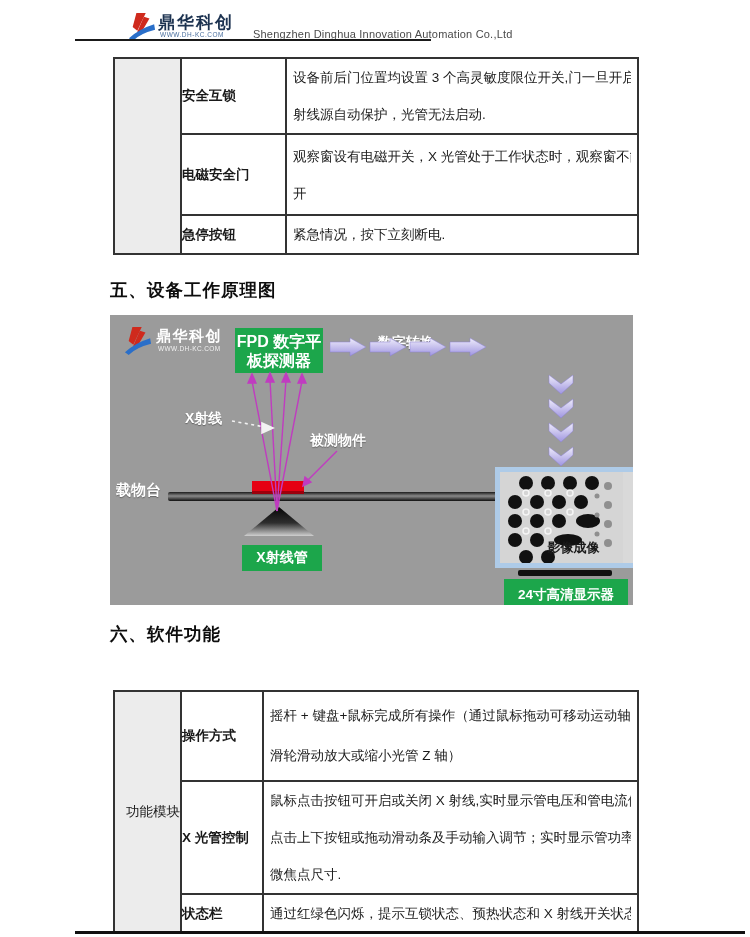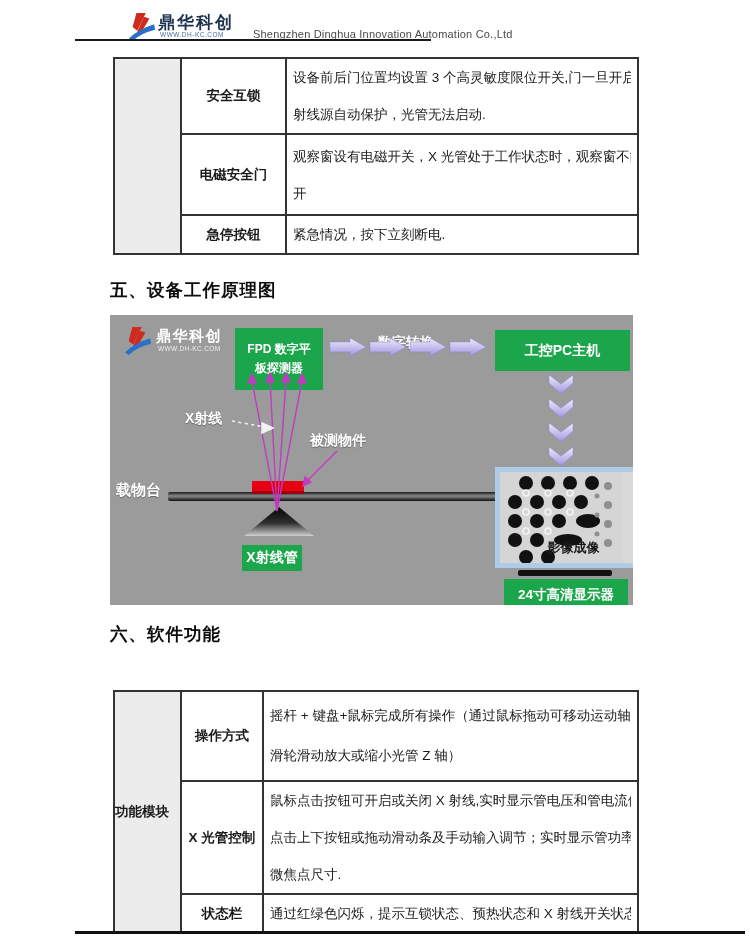--- a/index.html
+++ b/index.html
@@ -12,25 +12,25 @@
   .logo-url  { position:absolute; left:160px; top:31px; font-size:6.5px; color:#4a6f9e; letter-spacing:.5px; }
   .company-cn { position:absolute; left:252px; top:11px; font-size:14px; font-weight:bold; color:#9e3b33; letter-spacing:2.5px; }
   .company-en { position:absolute; left:253px; top:28px; font-size:11px; color:#4a4a4a; letter-spacing:.2px; }
   .header-rule { position:absolute; left:75px; top:39px; width:356px; height:2px; background:#1a1a1a; }
   .tagline { position:absolute; right:5px; top:30px; font-family:"Liberation Serif", serif; font-size:13px; color:#1a1a1a; border-bottom:2px solid #1a1a1a; padding:0 2px 3px 6px; letter-spacing:.5px; }
 
   
   table.doc { position:absolute; left:113px; border-collapse:collapse; table-layout:fixed; width:524px; font-size:13.5px; color:#1a1a1a; }
   table.doc td { border:2px solid #333; vertical-align:middle; }
   td.graycell { background:#ececec; }
-  td.labelcell { text-align:center; font-weight:600; }
+  td.labelcell { font-weight:600; }
   td.bodycell { padding:0 6px; }
   .ln { line-height:37px; white-space:nowrap; overflow:hidden; }
   .ln.c { }
-  .module-label { text-align:left; font-weight:bold; }
+  .module-label { text-align:right; font-weight:normal; }
 
   
   .sec-title { position:absolute; left:110px; font-size:17.5px; font-weight:bold; color:#0d0d0d; letter-spacing:1px; }
 
   
   .diagram { position:absolute; left:110px; top:315px; width:523px; height:290px; background:#9b9b9b; overflow:hidden; }
   .gbox { position:absolute; background:#1ca64b; color:#fff; font-weight:bold; display:flex; flex-direction:column; align-items:center; justify-content:center; text-align:center; }
   .d-label { position:absolute; color:#fff; font-weight:bold; font-size:14px; text-shadow:0 1px 1px rgba(0,0,0,.35); white-space:nowrap; }
   .d-logo-text { position:absolute; left:46px; top:12px; font-size:15px; font-weight:bold; color:#fff; letter-spacing:1.5px; }
   .d-logo-url  { position:absolute; left:48px; top:30px; font-size:6.5px; color:#f0f0f0; letter-spacing:.4px; }
@@ -95,44 +95,41 @@
   <div class="diagram">
 
     <svg style="position:absolute;left:14px;top:10px;width:28px;height:32px;" viewBox="0 0 30 32">
       <polygon points="9,1 19,1 10,20 5,16" fill="#cf2a1d"></polygon>
       <polygon points="17,5 23,7 13,24 10,21" fill="#cf2a1d"></polygon>
       <path d="M1,28 Q12,18 28,13 L29,19 Q13,23 5,31 Z" fill="#2a6fc9"></path>
     </svg>
     <div class="d-logo-text">鼎华科创</div>
     <div class="d-logo-url">WWW.DH-KC.COM</div>
 
-    <div class="gbox" style="left:125px;top:13px;width:88px;height:62px;font-size:12px;line-height:19px;">
+    <div class="gbox" style="left:125px;top:13px;width:88px;height:45px;font-size:16px;line-height:19px;">
       <div>FPD 数字平</div>
       <div>板探测器</div>
     </div>
 
     <div class="d-label" style="left:252px;top:19px;margin-left:16px;">数字转换</div>
     <svg class="overlay" style="left:220px;top:22px;" width="158" height="20">
       <defs>
         <linearGradient id="lav" x1="0" y1="0" x2="0" y2="1">
           <stop offset="0" stop-color="#efedfb"></stop>
             <stop offset="1" stop-color="#9f95e0"></stop>
         </linearGradient>
       </defs>
       <g fill="url(#lav)" stroke="#8d82d6" stroke-width="0.5">
         <polygon points="0,5 20,5 20,1 36,10 20,19 20,15 0,15"></polygon>
         <polygon points="40,5 60,5 60,1 76,10 60,19 60,15 40,15"></polygon>
         <polygon points="80,5 100,5 100,1 116,10 100,19 100,15 80,15"></polygon>
         <polygon points="120,5 140,5 140,1 156,10 140,19 140,15 120,15"></polygon>
       </g>
     </svg>
 
-    <div class="gbox" style="left:385px;top:15px;width:135px;height:41px;font-size:14px;">
-      <div>工控PC主机</div>
-    </div>
 
     <svg class="overlay" style="left:438px;top:60px;" width="26" height="92">
       <g fill="url(#lav)" stroke="#8d82d6" stroke-width="0.5">
         <polygon points="1,0 13,9 25,0 25,8 13,19 1,8"></polygon>
         <polygon points="1,24 13,33 25,24 25,32 13,43 1,32"></polygon>
         <polygon points="1,48 13,57 25,48 25,56 13,67 1,56"></polygon>
         <polygon points="1,72 13,81 25,72 25,80 13,91 1,80"></polygon>
       </g>
     </svg>
 
@@ -146,21 +143,21 @@
     <svg class="overlay" style="left:134px;top:192px;" width="70" height="30">
       <defs>
         <linearGradient id="cone" x1="0" y1="0" x2="0" y2="1">
           <stop offset="0" stop-color="#050505"></stop>
             <stop offset="0.55" stop-color="#2e2e2e"></stop>
             <stop offset="1" stop-color="#cfcfcf"></stop>
         </linearGradient>
       </defs>
       <polygon points="35,0 70,29 0,29" fill="url(#cone)"></polygon>
     </svg>
-    <div class="gbox" style="left:132px;top:230px;width:60px;height:26px;font-size:14px;">
+    <div class="gbox" style="left:132px;top:230px;width:80px;height:26px;font-size:14px;">
       <div>X射线管</div>
     </div>
 
     <div class="monitor">
       <svg width="123" height="91">
         <rect width="123" height="91" fill="#dedede"></rect>
         <rect x="0" y="0" width="123" height="91" fill="#c9c9c9" opacity="0.4"></rect>
         <g fill="#111">
           <circle cx="26" cy="11" r="7"></circle>
             <circle cx="48" cy="11" r="7"></circle>

